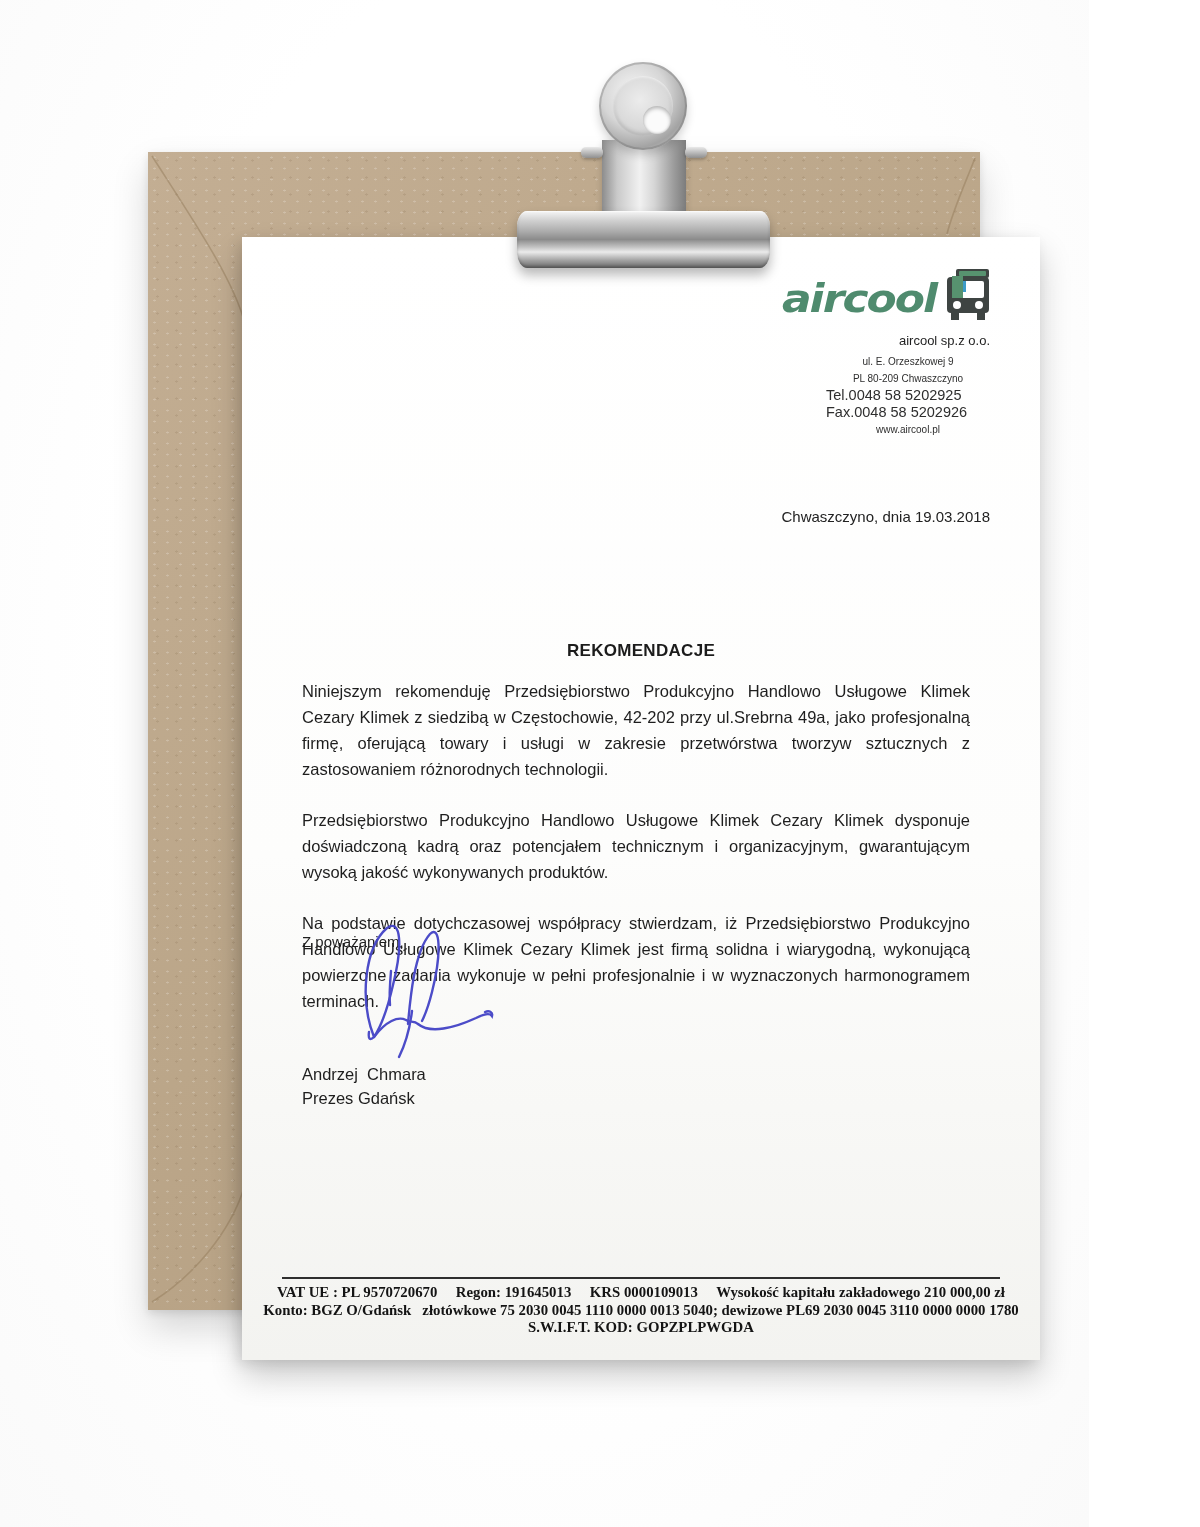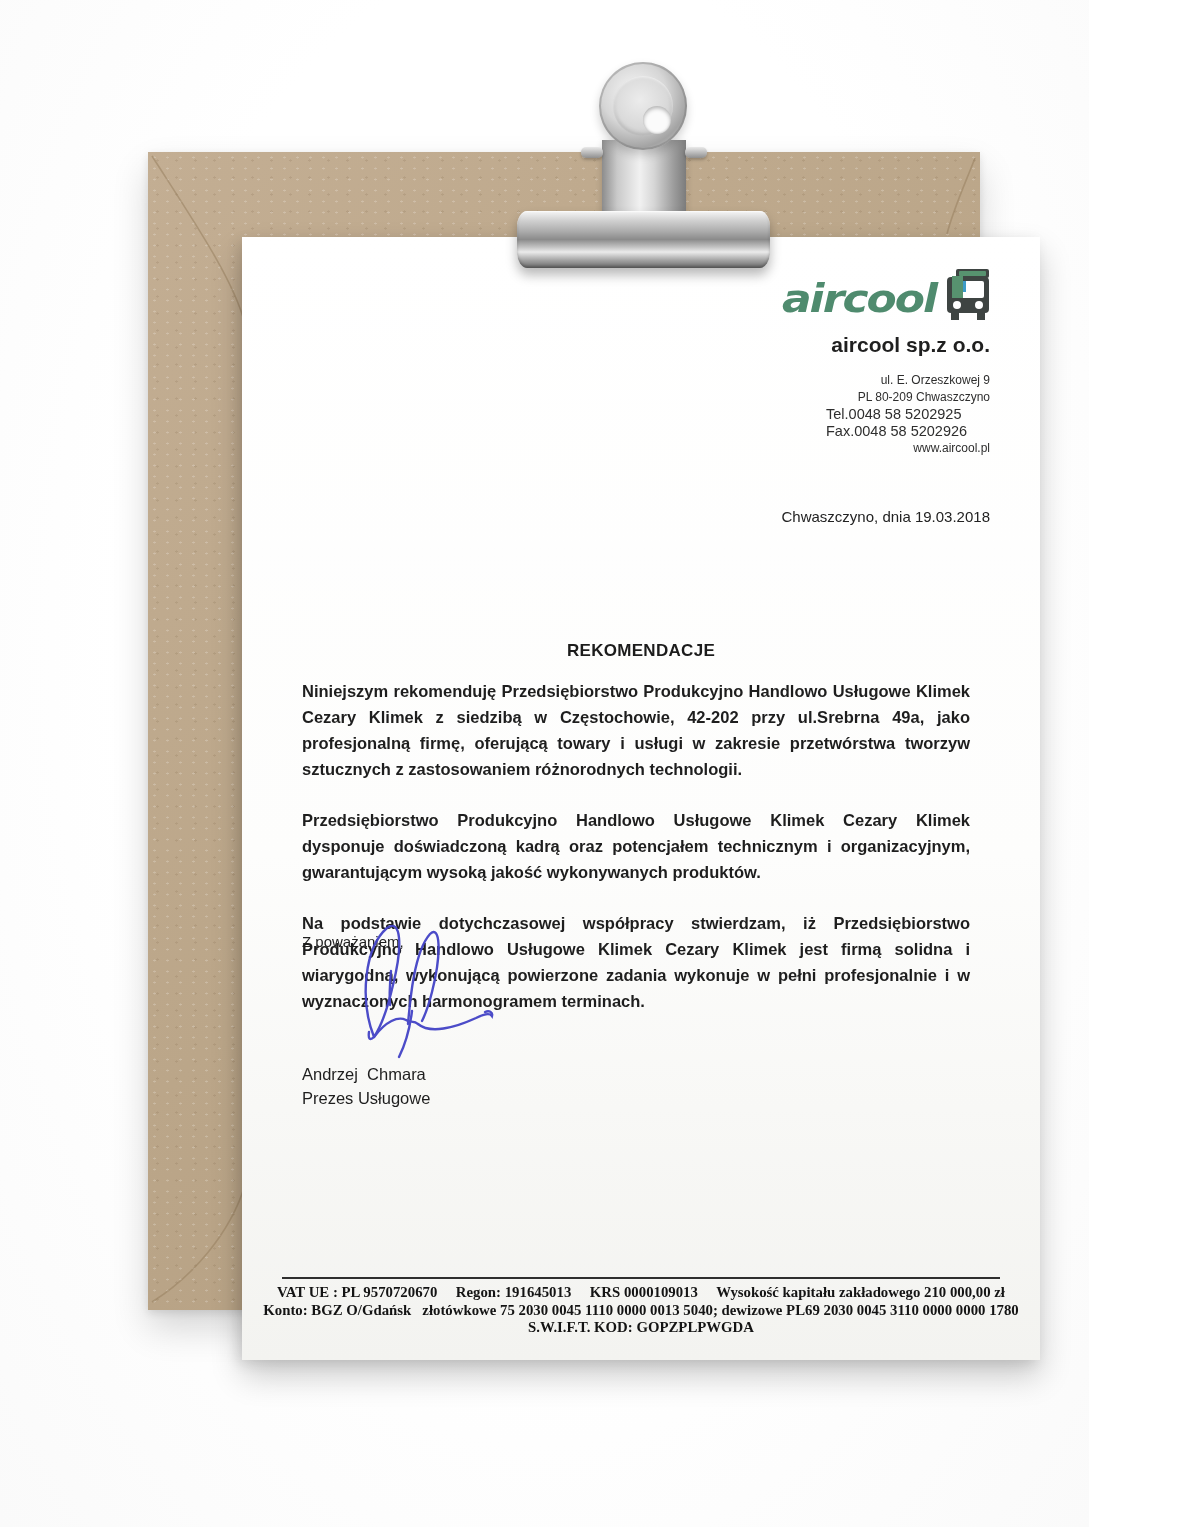--- a/index.html
+++ b/index.html
@@ -40,38 +40,38 @@
   .logo-row { position:absolute; top:31px; right:50px; display:flex; align-items:flex-start; gap:10px; }
   .logo-word {
     font-family:"DejaVu Sans", sans-serif;
     font-style:italic; font-weight:800; font-size:44px; line-height:1;
     letter-spacing:-2px; color:#4f8b6e; transform:scaleY(0.90);
     margin-top:8px;
   }
   .bus-icon { width:44px; height:54px; display:block; }
 
   .company { position:absolute; top:96px; right:50px; text-align:right; color:#2e2e2e; }
-  .company-name { font-weight:700; font-size:21px; color:#1f1f1f; margin-bottom:15px; }
-  .addr-line { font-size:12px; line-height:17px; }
+  .company-name { font-weight:400; font-size:13px; color:#1f1f1f; margin-bottom:5px; }
+  .addr-line { font-size:10px; line-height:17px;text-align:center; }
   .contact-row { display:flex; width:164px; margin-left:auto; font-size:14.5px; line-height:17px; }
 
   .dateline { position:absolute; top:271px; right:50px; font-size:15px; color:#222; }
 
   .title {
     position:absolute; top:404px; left:0; width:100%;
     text-align:center; font-weight:700; font-size:17px;
     letter-spacing:0.3px; color:#1c1c1c;
   }
 
   .body-text {
     position:absolute; top:441px; left:60px; width:676px;
     font-size:16.5px; line-height:26px; color:#1e1e1e;
     text-align:justify;
   }
-  .body-text p { margin:0 8px 25px 0;font-weight:bold; }
+  .body-text p { margin:0 8px 25px 0; }
 
   .closing { position:absolute; top:696px; left:60px; font-size:15px; color:#1e1e1e; }
 
   .signature-svg { position:absolute; top:684px; left:114px; z-index:3; }
 
   .signer { position:absolute; top:794px; left:60px; font-size:16.5px; line-height:23.5px; color:#1e1e1e;margin-top:32px; }
 
   .footer-rule { position:absolute; top:1040px; left:40px; width:718px; border-top:2px solid #2e2e2e; }
   .footer {
     position:absolute; top:1047px; left:0; width:100%;
@@ -182,21 +182,21 @@
         <path d="M 35 50 C 34 62, 33 74, 34 84"></path>
         <path d="M 52 103 C 54 80, 58 31, 74 13 C 84 3, 86 31, 76 71 C 72 87, 68 96, 66 100"></path>
         <path d="M 18 116 C 30 100, 42 95, 50 99 C 54 102, 58 99, 62 103"></path>
         <path d="M 62 103 C 74 113, 98 107, 120 97 C 128 93, 134 92, 136 95 C 137 91, 133 89, 129 91"></path>
         <path d="M 56 90 C 54 106, 50 122, 43 136"></path>
       </g>
     </svg>
 
     <div class="signer">
       <div>Andrzej&nbsp; Chmara</div>
-      <div>Prezes Usługowe</div>
+      <div>Prezes Gdańsk</div>
     </div>
 
     <div class="footer-rule"></div>
     <div class="footer">
       <div>VAT UE : PL 9570720670&nbsp;&nbsp;&nbsp;&nbsp; Regon: 191645013&nbsp;&nbsp;&nbsp;&nbsp; KRS 0000109013&nbsp;&nbsp;&nbsp;&nbsp; Wysokość kapitału zakładowego 210 000,00 zł</div>
       <div>Konto: BGZ O/Gdańsk&nbsp;&nbsp; złotówkowe 75 2030 0045 1110 0000 0013 5040; dewizowe PL69 2030 0045 3110 0000 0000 1780</div>
       <div>S.W.I.F.T. KOD: GOPZPLPWGDA</div>
     </div>
 
   </div>

